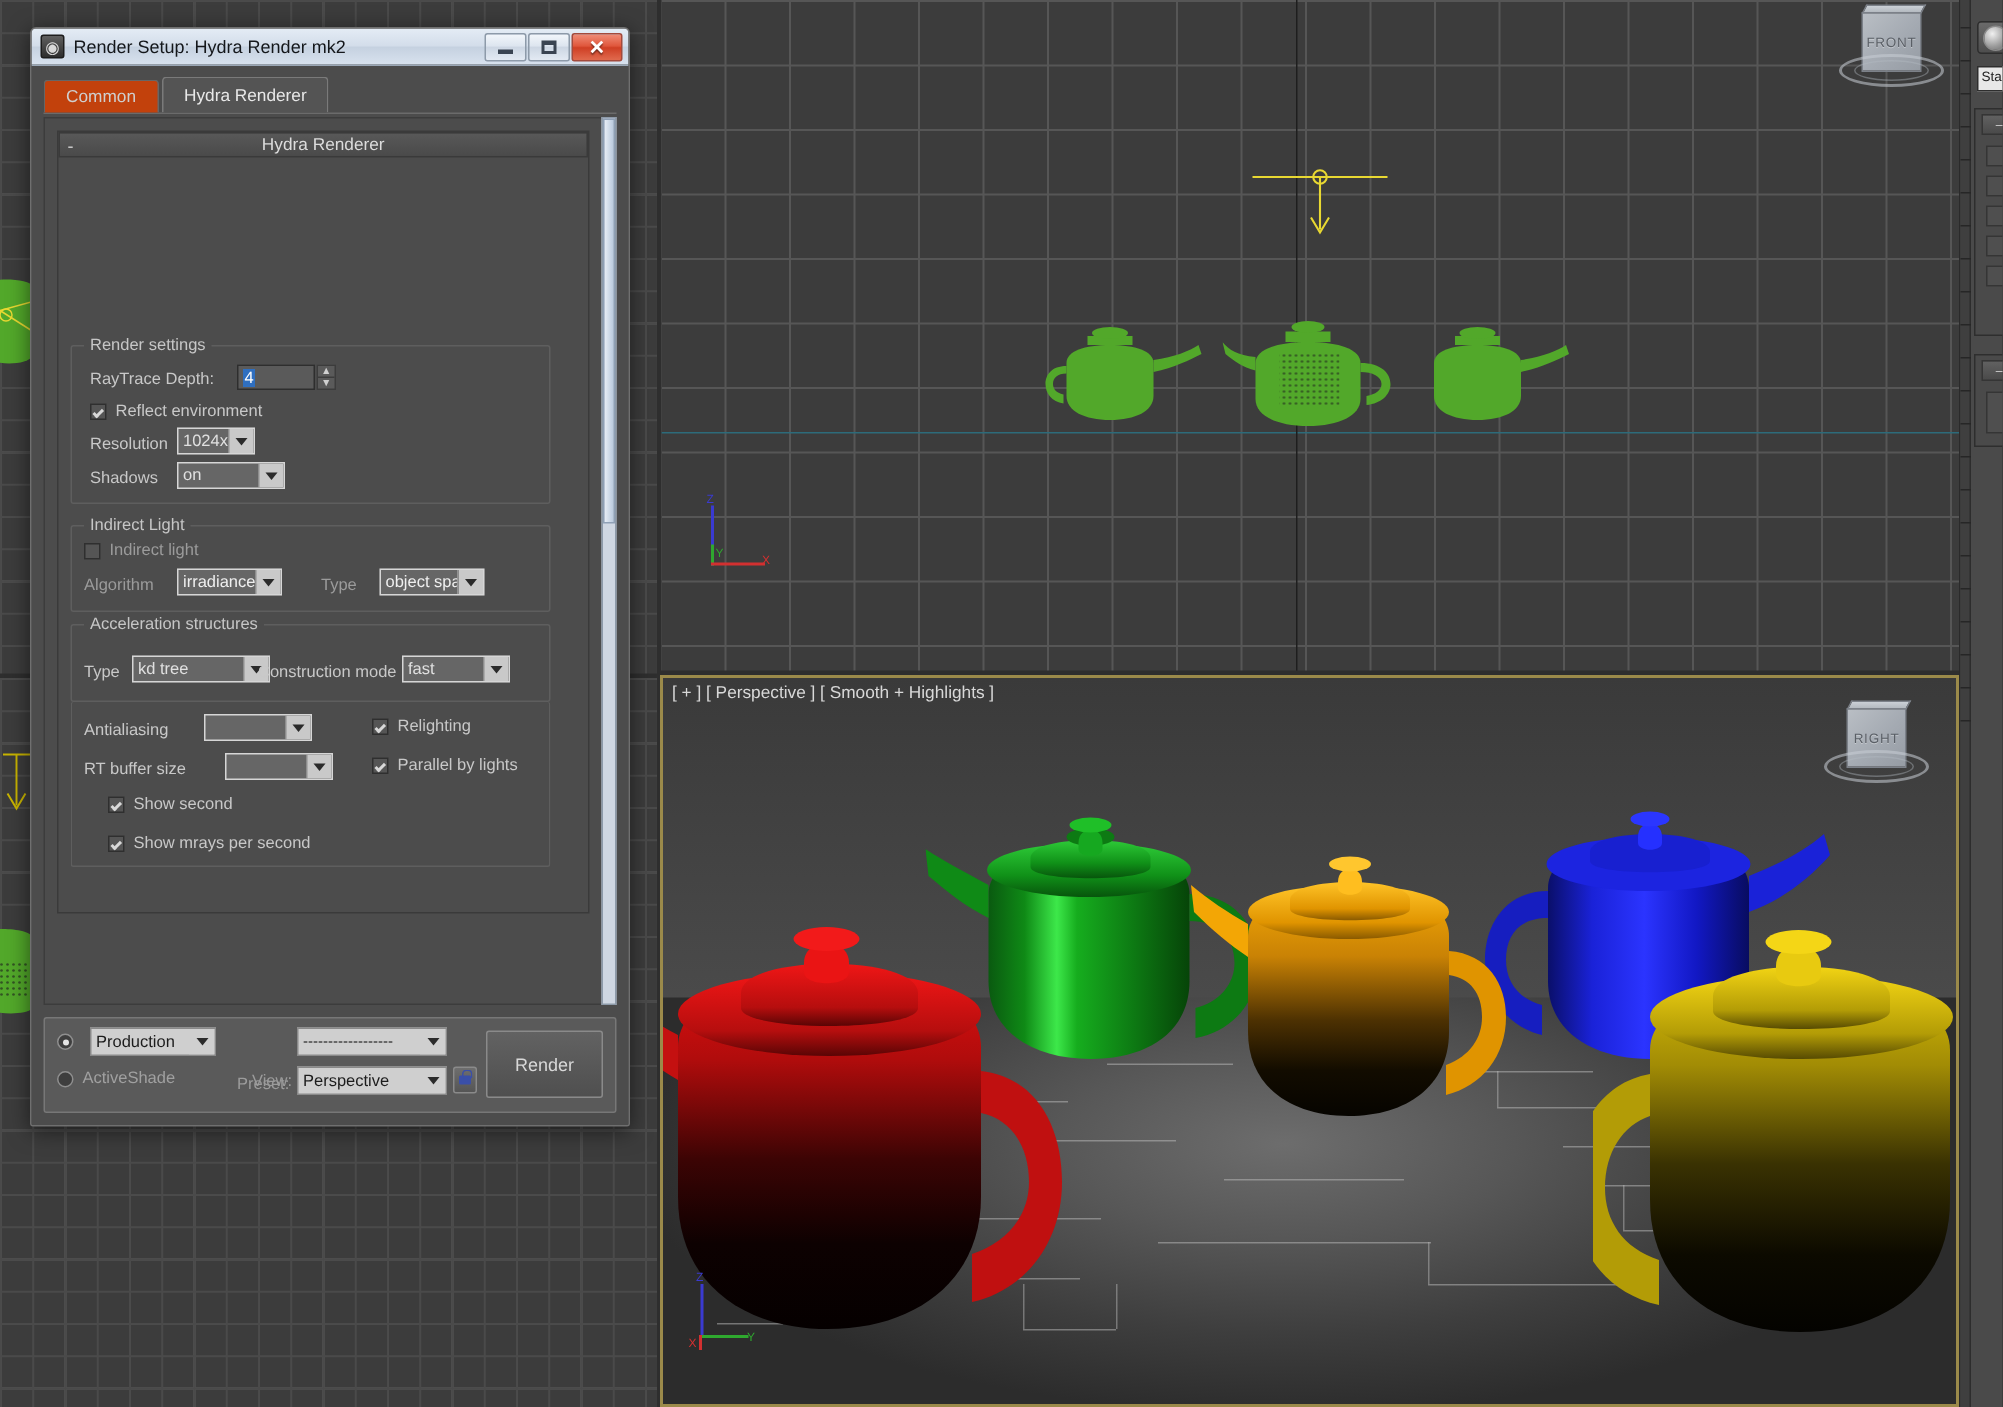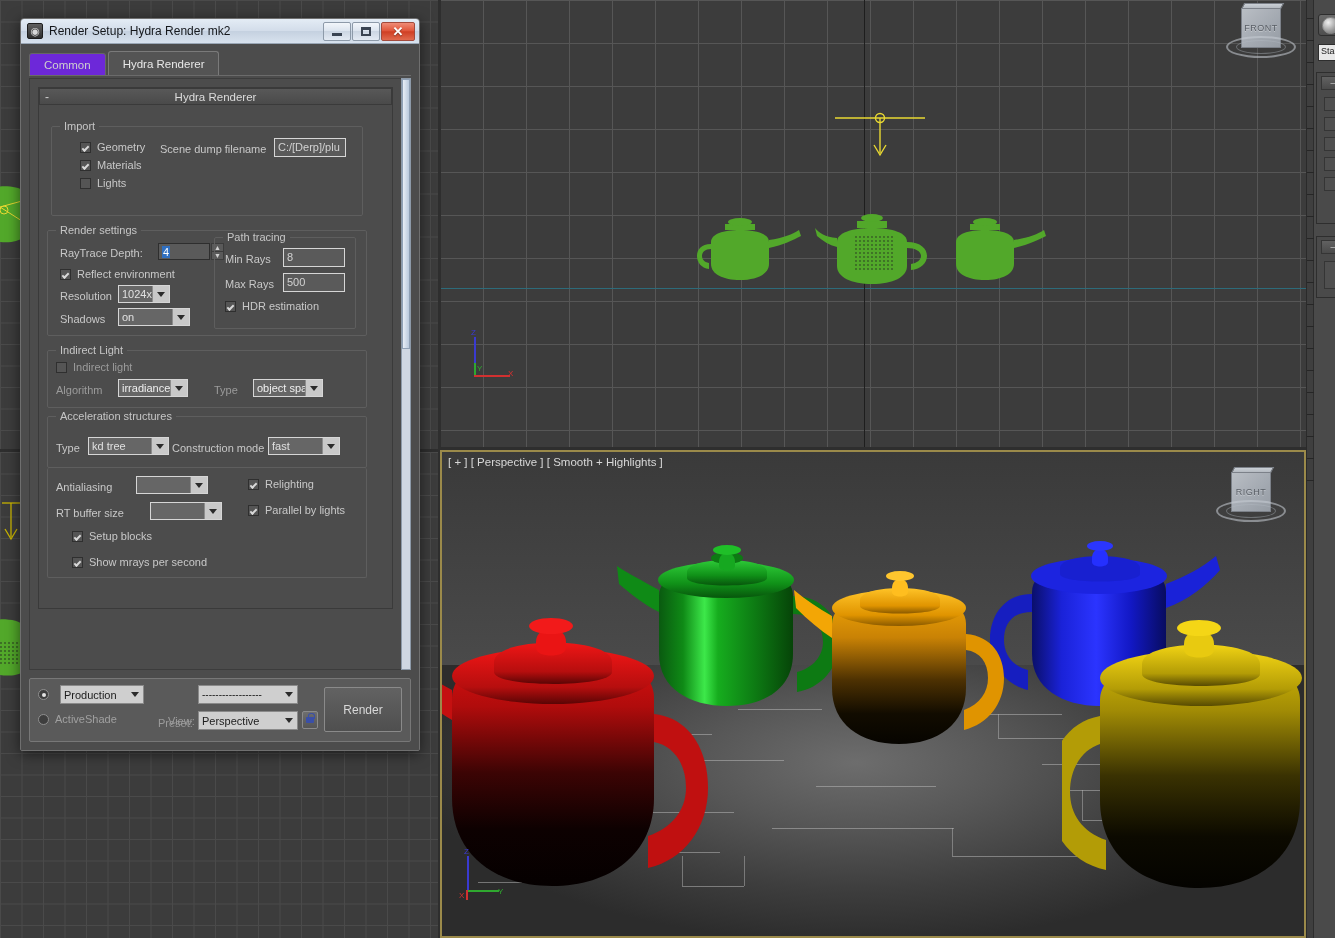--- a/index.html
+++ b/index.html
@@ -219,21 +219,21 @@
   #tabs {
     position:absolute; left:8px; top:8px; right:8px; height:24px;
     border-bottom:1px solid #6b6b6b;
     display:flex; align-items:flex-end;
   }
   .tab {
     height:22px; padding:0 14px;
     font-size:11.5px; color:#cfcfcf;
     line-height:22px;
     border:1px solid #666; border-bottom:none;
-    background:#6d28d9;
+    background:#c2410c;
     border-radius:3px 3px 0 0;
     margin-right:2px;
     font-family:"Liberation Sans",sans-serif;
   }
   .tab.active {
     background:#545454; color:#e8e8e8; height:24px; line-height:24px;
     border-color:#7a7a7a;
   }
 
   
@@ -734,39 +734,20 @@
       </div>
 
       <div id="scroll-area">
 
         <div class="rollout-panel" style="top:8px; height:522px;">
           <div class="rollout-title">
             <span class="minus">-</span>
             <span>Hydra Renderer</span>
           </div>
 
-          <div class="groupbox" style="left:12px; top:38px; width:312px; height:90px;">
-            <div class="gb-title">Import</div>
-
-            <div class="chk-wrap" style="left:28px; top:14px;">
-              <span class="chk on"></span>
-              <span class="chk-lbl">Geometry</span>
-            </div>
-            <div class="chk-wrap" style="left:28px; top:32px;">
-              <span class="chk on"></span>
-              <span class="chk-lbl">Materials</span>
-            </div>
-            <div class="chk-wrap" style="left:28px; top:50px;">
-              <span class="chk"></span>
-              <span class="chk-lbl">Lights</span>
-            </div>
-
-            <div class="lbl" style="left:108px; top:15px;">Scene dump filename</div>
-            <div class="textfield" style="left:222px; top:11px; width:72px; height:19px;">C:/[Derp]/plu</div>
-          </div>
 
           <div class="groupbox" style="left:8px; top:142px; width:320px; height:106px;">
             <div class="gb-title">Render settings</div>
 
             <div class="lbl" style="left:12px; top:15px;">RayTrace Depth:</div>
             <div class="spinfield" style="left:110px; top:12px; width:52px; height:17px;"><span class="sel">4</span></div>
             <div class="spinner" style="left:163px; top:12px; height:17px;">
               <div class="up">▲</div>
               <div class="dn">▼</div>
             </div>
@@ -785,31 +766,20 @@
             </div>
 
             <div class="lbl" style="left:12px; top:81px;">Shadows</div>
             <div class="combo" style="left:70px; top:77px; width:72px; height:18px;">
               <span class="ctext">on</span>
               <span class="carrow">
                   <span class="tri"></span>
                 </span>
             </div>
 
-            <div class="groupbox" style="left:166px; top:6px; width:142px; height:92px;">
-              <div class="gb-title">Path tracing</div>
-              <div class="lbl" style="left:10px; top:14px;">Min Rays</div>
-              <div class="textfield" style="left:68px; top:10px; width:62px; height:19px;">8</div>
-              <div class="lbl" style="left:10px; top:39px;">Max Rays</div>
-              <div class="textfield" style="left:68px; top:35px; width:62px; height:19px;">500</div>
-              <div class="chk-wrap" style="left:10px; top:62px;">
-                <span class="chk on"></span>
-                <span class="chk-lbl">HDR estimation</span>
-              </div>
-            </div>
           </div>
 
           <div class="groupbox" style="left:8px; top:262px; width:320px; height:58px;">
             <div class="gb-title">Indirect Light</div>
             <div class="chk-wrap dim" style="left:8px; top:10px;">
               <span class="chk"></span>
               <span class="chk-lbl">Indirect light</span>
             </div>
             <div class="lbl dim" style="left:8px; top:32px;">Algorithm</div>
             <div class="combo light-txt" style="left:70px; top:28px; width:70px; height:18px;">
@@ -823,21 +793,21 @@
               <span class="ctext">object spa</span>
               <span class="carrow">
                   <span class="tri"></span>
                 </span>
             </div>
           </div>
 
           <div class="groupbox" style="left:8px; top:328px; width:320px; height:52px;">
             <div class="gb-title">Acceleration structures</div>
             <div class="lbl" style="left:8px; top:24px;">Type</div>
-            <div class="combo" style="left:40px; top:20px; width:81px; height:18px;">
+            <div class="combo" style="left:40px; top:20px; width:92px; height:18px;">
               <span class="ctext">kd tree</span>
               <span class="carrow">
                   <span class="tri"></span>
                 </span>
             </div>
             <div class="lbl" style="left:124px; top:24px;">Construction mode</div>
             <div class="combo" style="left:220px; top:20px; width:72px; height:18px;">
               <span class="ctext">fast</span>
               <span class="carrow">
                   <span class="tri"></span>
@@ -865,21 +835,21 @@
               <span class="chk on"></span>
               <span class="chk-lbl">Relighting</span>
             </div>
             <div class="chk-wrap" style="left:200px; top:36px;">
               <span class="chk on"></span>
               <span class="chk-lbl">Parallel by lights</span>
             </div>
 
             <div class="chk-wrap" style="left:24px; top:62px;">
               <span class="chk on"></span>
-              <span class="chk-lbl">Setup blocks</span>
+              <span class="chk-lbl">Show second</span>
             </div>
             <div class="chk-wrap" style="left:24px; top:88px;">
               <span class="chk on"></span>
               <span class="chk-lbl">Show mrays per second</span>
             </div>
           </div>
 
         </div>
       </div>
 

